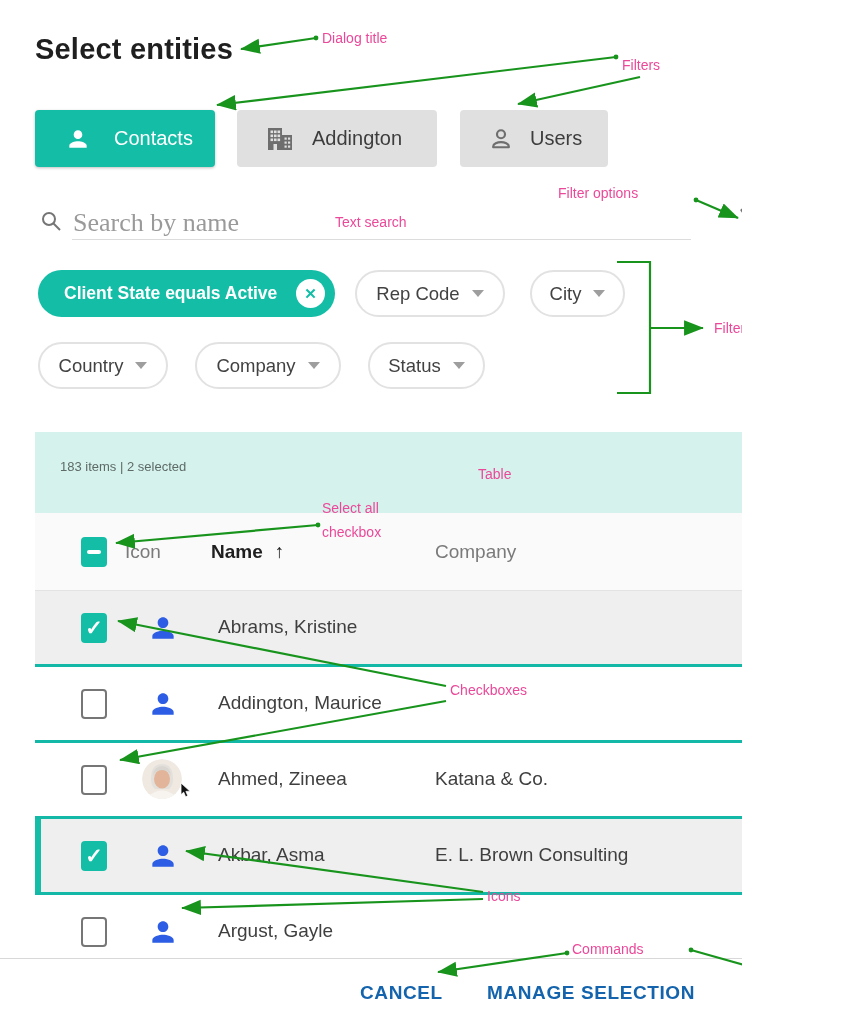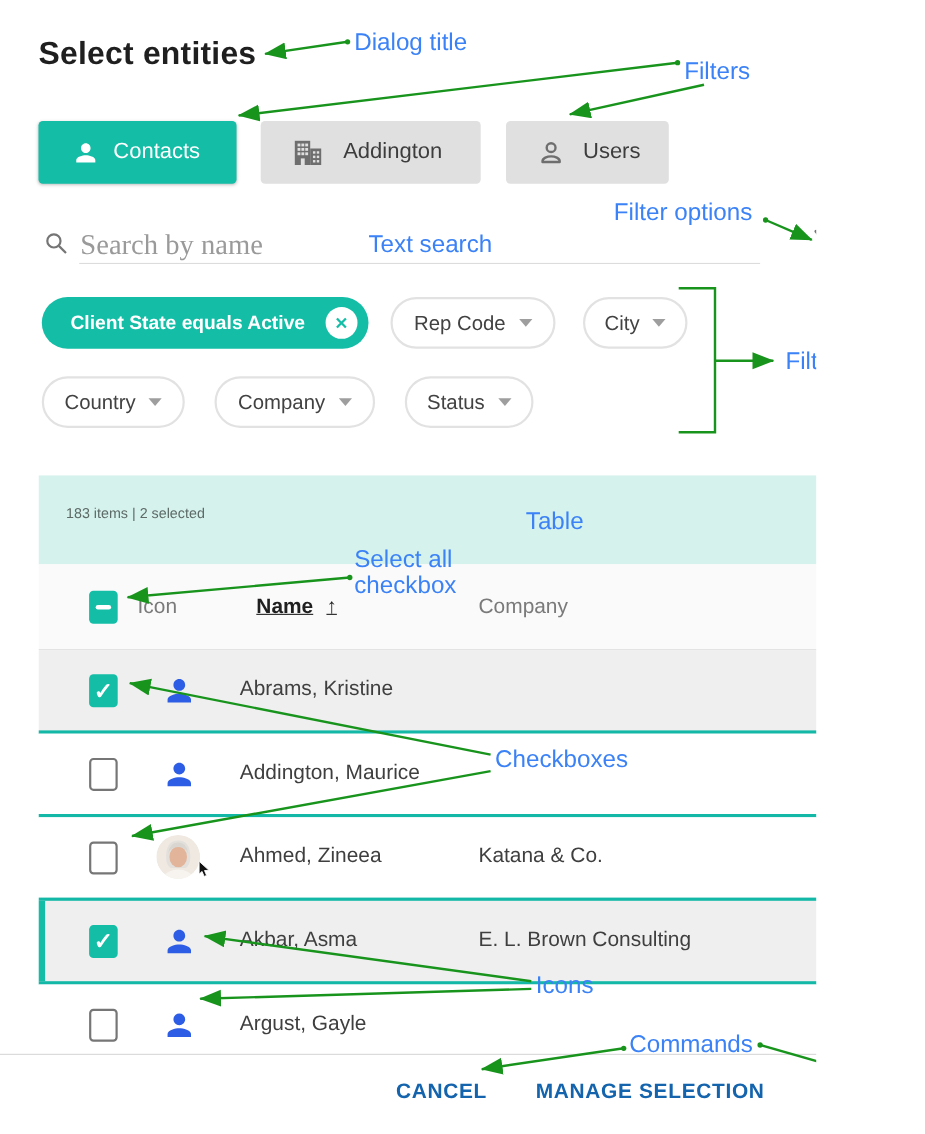--- a/index.html
+++ b/index.html
@@ -57,32 +57,32 @@
        font-size:19px;font-weight:700;letter-spacing:.6px;color:#1464ad;padding:0;}
   
   .sb-track{left:817px;top:93px;width:19px;height:865px;background:#f1f1f1;}
   .sb-thumb{left:817px;top:122px;width:19px;height:514px;background:#c2c2c2;cursor:grab;}
   .sb-btn{left:817px;width:19px;height:28px;background:#f1f1f1;display:flex;align-items:center;justify-content:center;cursor:pointer;}
   .tri-up{width:0;height:0;border-left:6px solid transparent;border-right:6px solid transparent;border-bottom:8px solid #8a8a8a;}
   .tri-down{width:0;height:0;border-left:6px solid transparent;border-right:6px solid transparent;border-top:8px solid #8a8a8a;}
   .edge-gray{left:838px;top:60px;width:2px;height:898px;background:#a6a6a6;}
   .edge-blue{left:838px;top:37px;width:3px;height:23px;background:#1a4668;}
   
-  .ann{position:absolute;color:#3b82f6;font-size:22px;line-height:24px;white-space:nowrap;}
+  .ann{position:absolute;color:#ec4899;font-size:14px;line-height:24px;white-space:nowrap;}
   .ann-wrap{white-space:normal;width:104px;}
   #ann-svg{position:absolute;left:0;top:0;pointer-events:none;}
 </style>
 </head>
 <body>
 
 <div id="root">
 
   <div class="abs dlg-title" style="left:35px;top:33px;">Select entities</div>
 
-  <button class="abs tab tab-active" style="left:35px;top:110px;width:180px;padding-left:30px;gap:12px;">
+  <button class="abs tab tab-active" style="left:35px;top:110px;width:180px;padding-left:30px;gap:23px;">
     <svg width="26" height="26" viewBox="0 0 24 24">
       <path fill="#ffffff" d="M12 12c2.2 0 4-1.8 4-4s-1.8-4-4-4-4 1.8-4 4 1.8 4 4 4zm0 2c-2.7 0-8 1.35-8 4v2h16v-2c0-2.65-5.3-4-8-4z"></path>
     </svg>
     <span>Contacts</span>
   </button>
 
   <button class="abs tab tab-idle" style="left:237px;top:110px;width:200px;padding-left:30px;gap:18px;">
     <svg width="27" height="24" viewBox="0 0 27 24">
       <rect x="1" y="1" width="14" height="22" fill="#6e6e6e"></rect>
       <g fill="#e0e0e0">
@@ -157,21 +157,21 @@
     <span class="caret"></span>
   </div>
 
   <div class="abs tbl">
     <div class="band">
       <span class="band-summary">183 items | 2 selected</span>
     </div>
     <div class="thead">
       <span class="cb cb-ind" style="top:24px;"></span>
       <span class="colhead" style="left:90px;">Icon</span>
-      <span class="colhead name" style="left:198px;text-decoration:underline;">
+      <span class="colhead name" style="left:176px;">
         <span>Name</span><span class="sort-arrow">↑</span>
       </span>
       <span class="colhead" style="left:400px;">Company</span>
     </div>
 
     <div class="trow alt">
       <span class="cb cb-on" style="top:22px;"></span>
       <svg class="rowicon" width="32" height="32" viewBox="0 0 24 24">
         <path fill="#2d5de4" d="M12 12c2.2 0 4-1.8 4-4s-1.8-4-4-4-4 1.8-4 4 1.8 4 4 4zm0 2c-2.7 0-8 1.35-8 4v2h16v-2c0-2.65-5.3-4-8-4z"></path>
       </svg>

